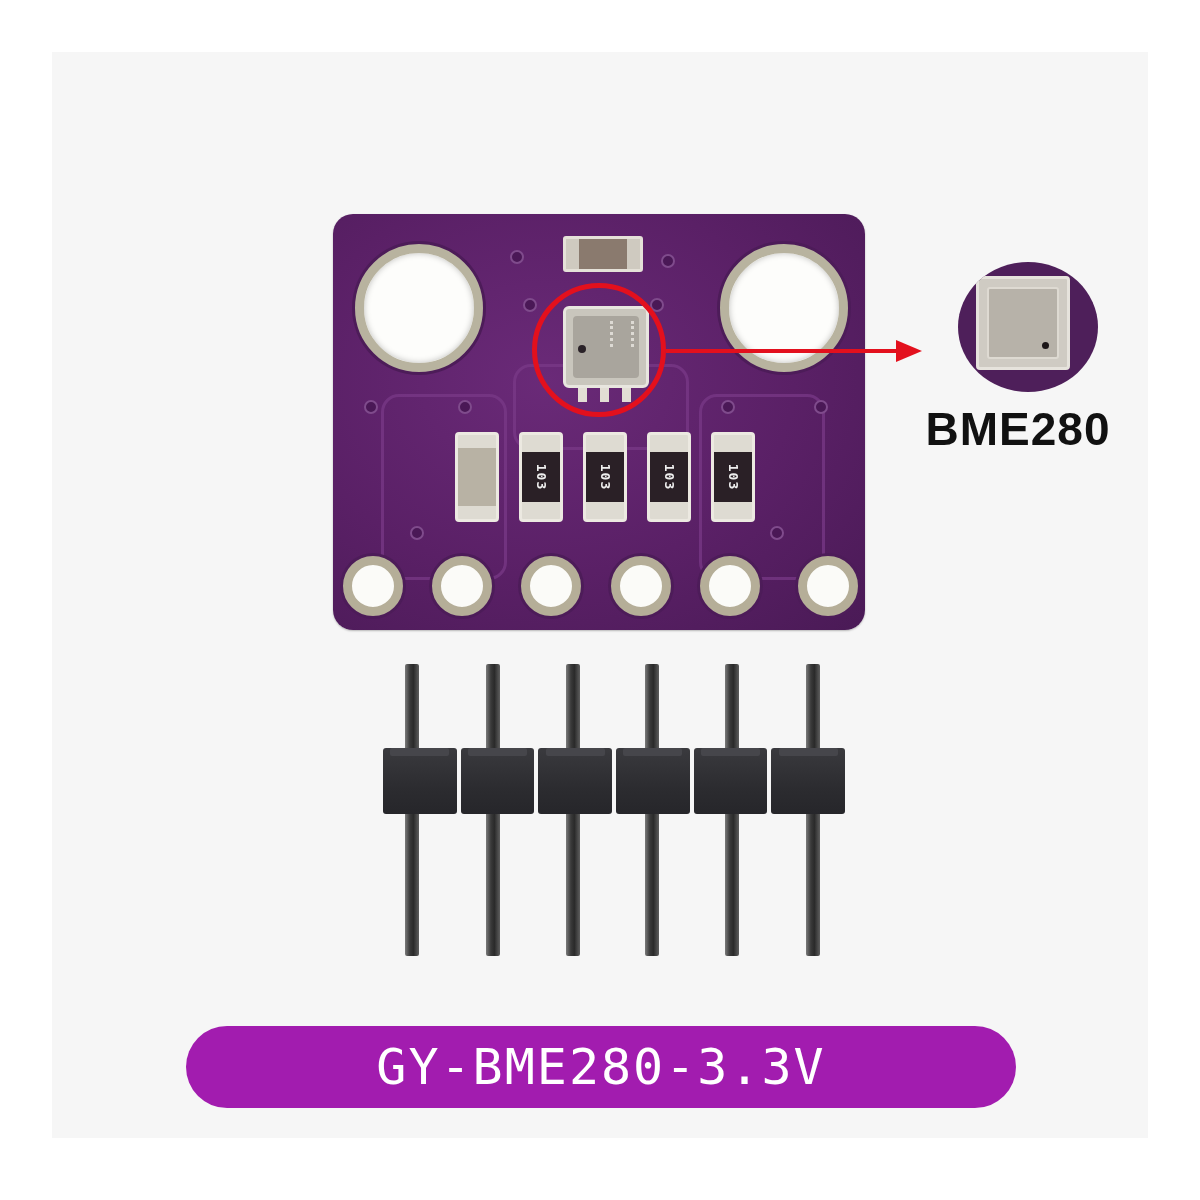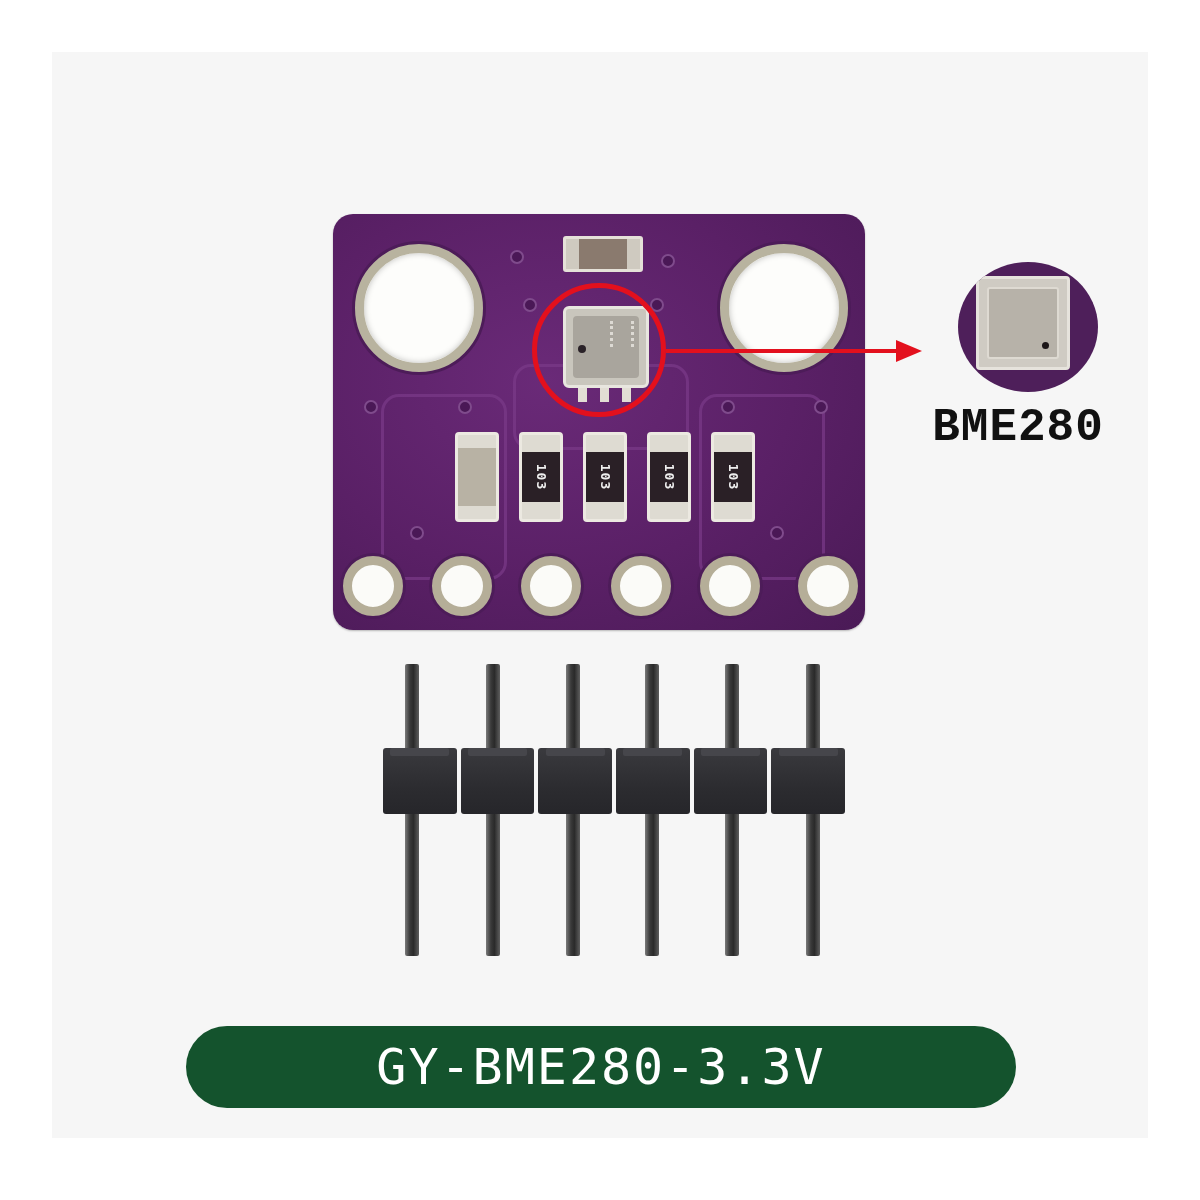--- a/index.html
+++ b/index.html
@@ -171,21 +171,21 @@
     .callout .pkg .hole {
       position: absolute; right: 18px; bottom: 18px;
       width: 7px; height: 7px; border-radius: 50%;
       background: #1c1618;
     }
     .callout-label {
       position: absolute;
       left: 900px; top: 402px;
       width: 236px;
       text-align: center;
-      font-family: Liberation Mono, monospace;
+      font-family: Liberation Sans, sans-serif;
       font-weight: bold;
       font-size: 46px;
       color: #111111;
       letter-spacing: 1px;
     }
     
     .pin {
       position: absolute;
       top: 664px;
       width: 14px; height: 292px;
@@ -209,21 +209,21 @@
       content: "";
       position: absolute; left: 10%; right: 10%; top: 0; height: 8px;
       background: #46464b; border-radius: 2px;
     }
     
     .label-bar {
       position: absolute;
       left: 186px; top: 1026px;
       width: 830px; height: 82px;
       border-radius: 41px;
-      background: #14532d;
+      background: #a21caf;
       display: flex;
       align-items: center;
       justify-content: center;
     }
     .label-bar span {
       color: #ffffff;
       font-family: "DejaVu Sans Mono", monospace;
       font-size: 50px;
       letter-spacing: 2px;
     }

